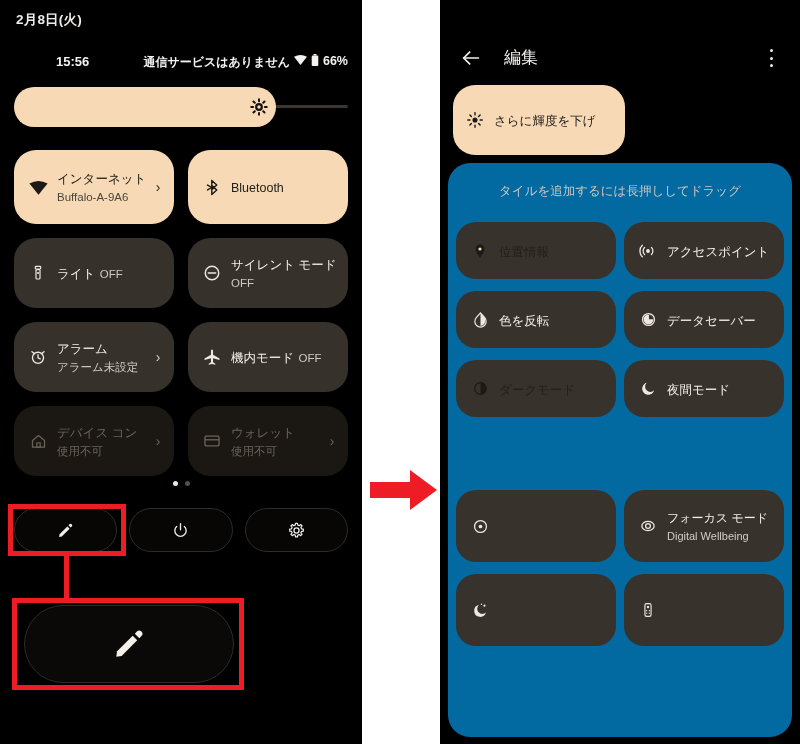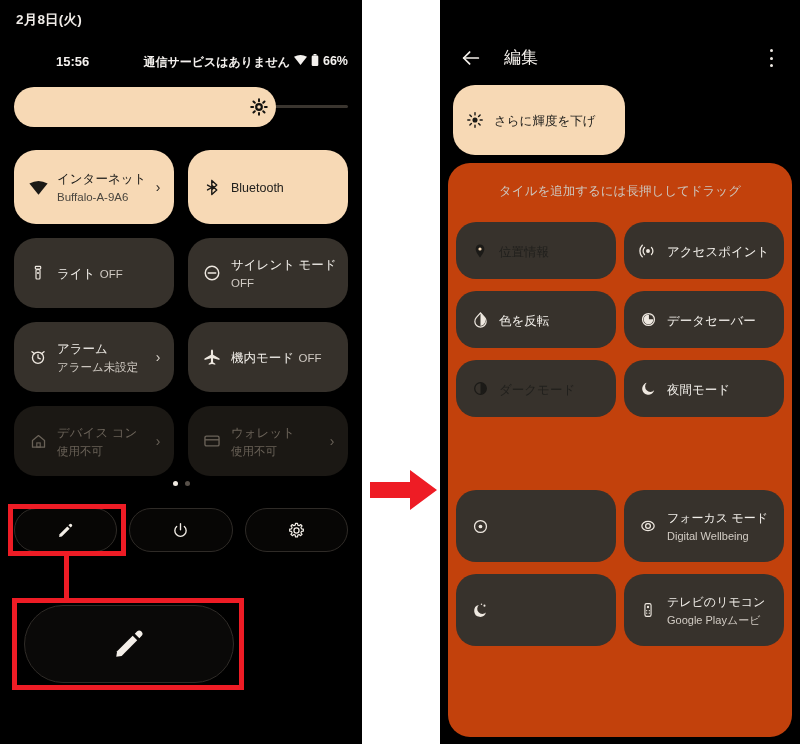--- a/index.html
+++ b/index.html
@@ -187,21 +187,21 @@
     display: flex; align-items: center; padding: 0 12px;
   }
   .added-chip .tile-ico { margin-right: 9px; }
   .added-chip .tile-title { color: #21201d; font-size: 12.5px; }
 
   
   .add-panel {
     position: absolute; left: 8px; top: 163px;
     width: 344px; height: 574px;
     border-radius: 22px;
-    background: #c2410c;
+    background: #0369a1;
   }
   .add-hint {
     position: absolute; left: 0; top: 20px; width: 344px;
     text-align: center; color: #cdc6be; font-size: 12.5px;
   }
   .add-grid {
     position: absolute; left: 8px; top: 59px;
     width: 328px;
     display: grid; grid-template-columns: 160px 160px; grid-gap: 12px 8px;
   }
@@ -582,24 +582,20 @@
           <span class="tile-ico">
             <svg viewBox="0 0 24 24" width="16" height="16">
               <rect x="7.4" y="2.4" width="9.2" height="19.2" rx="2.4" fill="none" stroke="#eee8e0" stroke-width="1.7"></rect>
               <circle cx="12" cy="7.4" r="1.8" fill="#eee8e0"></circle>
               <circle cx="10" cy="13" r="1" fill="#eee8e0"></circle>
               <circle cx="14" cy="13" r="1" fill="#eee8e0"></circle>
               <circle cx="10" cy="16.8" r="1" fill="#eee8e0"></circle>
               <circle cx="14" cy="16.8" r="1" fill="#eee8e0"></circle>
             </svg>
           </span>
-          <span class="tile-txt">
-            <span class="tile-title">テレビのリモコン</span>
-            <span class="tile-sub">Google Playムービ</span>
-          </span>
         </div>
 
       </div>
     </div>
 
   </div>
 
 </div>
 
 </body></html>

